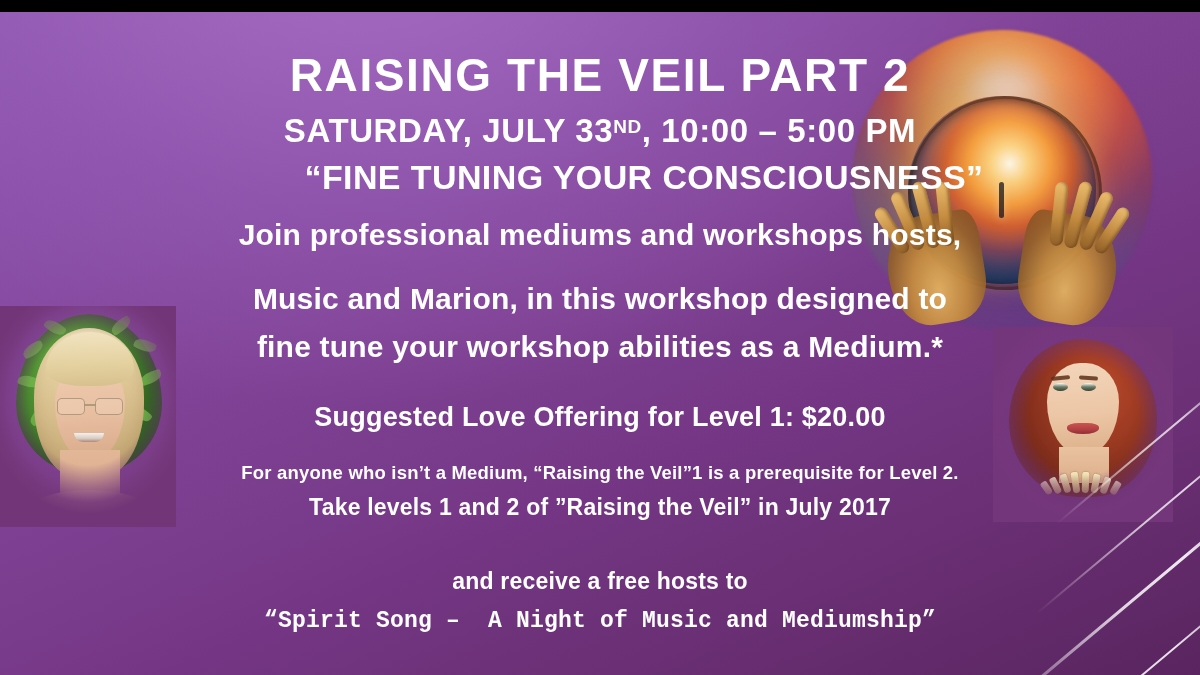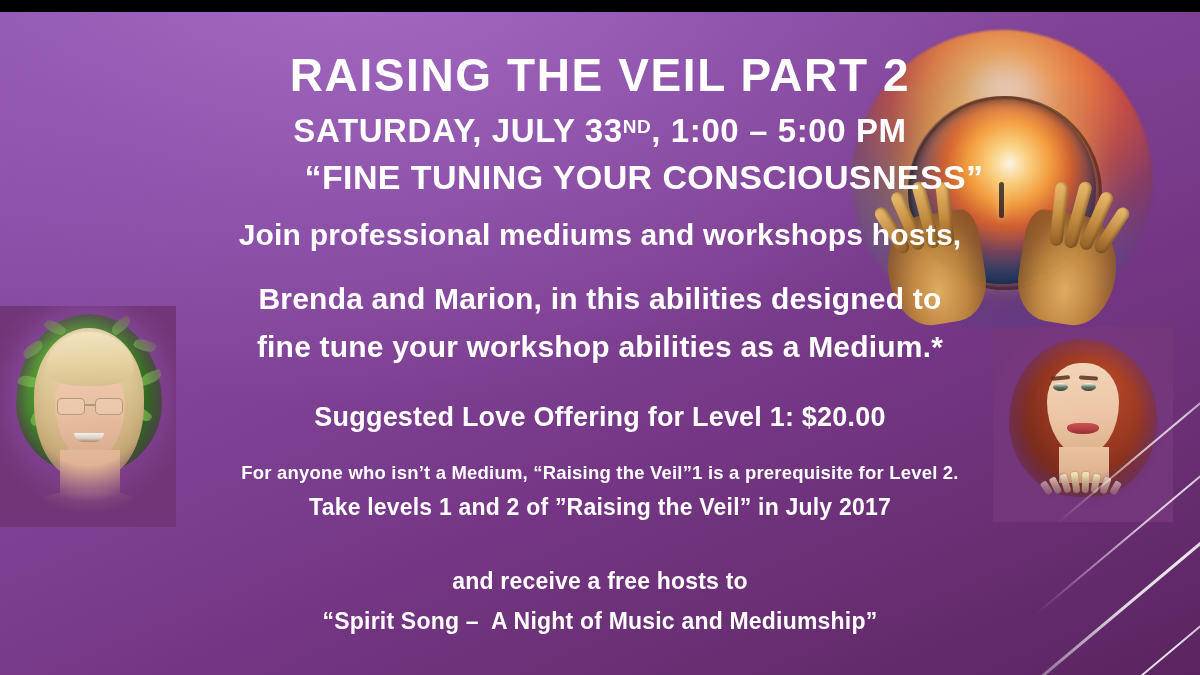--- a/index.html
+++ b/index.html
@@ -407,21 +407,21 @@
     font-weight: bold;
   }
   .fineprint {
     top: 452px;
     font-size: 18.5px;
     font-weight: bold;
   }
   .promo-line { font-size: 23px; font-weight: bold; }
   .p1 { top: 484px; }
   .p2 { top: 558px; }
-  .p3 { top: 598px; }
+  .p3 { top: 598px; font-family: Liberation Mono, monospace; }
 </style>
 </head>
 <body>
 
 <div id="flyer">
 
   <div class="crystal-ball">
     <div class="cb-halo"></div>
     <div class="cb-halo2"></div>
     <div class="cb-sphere"></div>
@@ -492,26 +492,26 @@
   <div class="rays">
     <div class="ray r1"></div>
     <div class="ray r2"></div>
     <div class="ray r3"></div>
     <div class="ray r4"></div>
   </div>
 
   <div class="text-layer">
     <div class="line title">RAISING THE VEIL PART 2</div>
 
-    <div class="line subtitle-date"><span>SATURDAY, JULY 33</span><sup>ND</sup><span>, 1:00 – 5:00 PM</span></div>
+    <div class="line subtitle-date"><span>SATURDAY, JULY 33</span><sup>ND</sup><span>, 10:00 – 5:00 PM</span></div>
 
     <div class="line subtitle-theme">“FINE TUNING YOUR CONSCIOUSNESS”</div>
 
     <div class="line body-line b1">Join professional mediums and workshops hosts,</div>
-    <div class="line body-line b2">Brenda and Marion, in this abilities designed to</div>
+    <div class="line body-line b2">Music and Marion, in this workshop designed to</div>
     <div class="line body-line b3">fine tune your workshop abilities as a Medium.*</div>
 
     <div class="line offering">Suggested Love Offering for Level 1: $20.00</div>
 
     <div class="line fineprint">For anyone who isn’t a Medium, “Raising the Veil”1 is a prerequisite for Level 2.</div>
 
     <div class="line promo-line p1">Take levels 1 and 2 of ”Raising the Veil” in July 2017</div>
     <div class="line promo-line p2">and receive a free hosts to</div>
     <div class="line promo-line p3">“Spirit Song –  A Night of Music and Mediumship”</div>
   </div>

